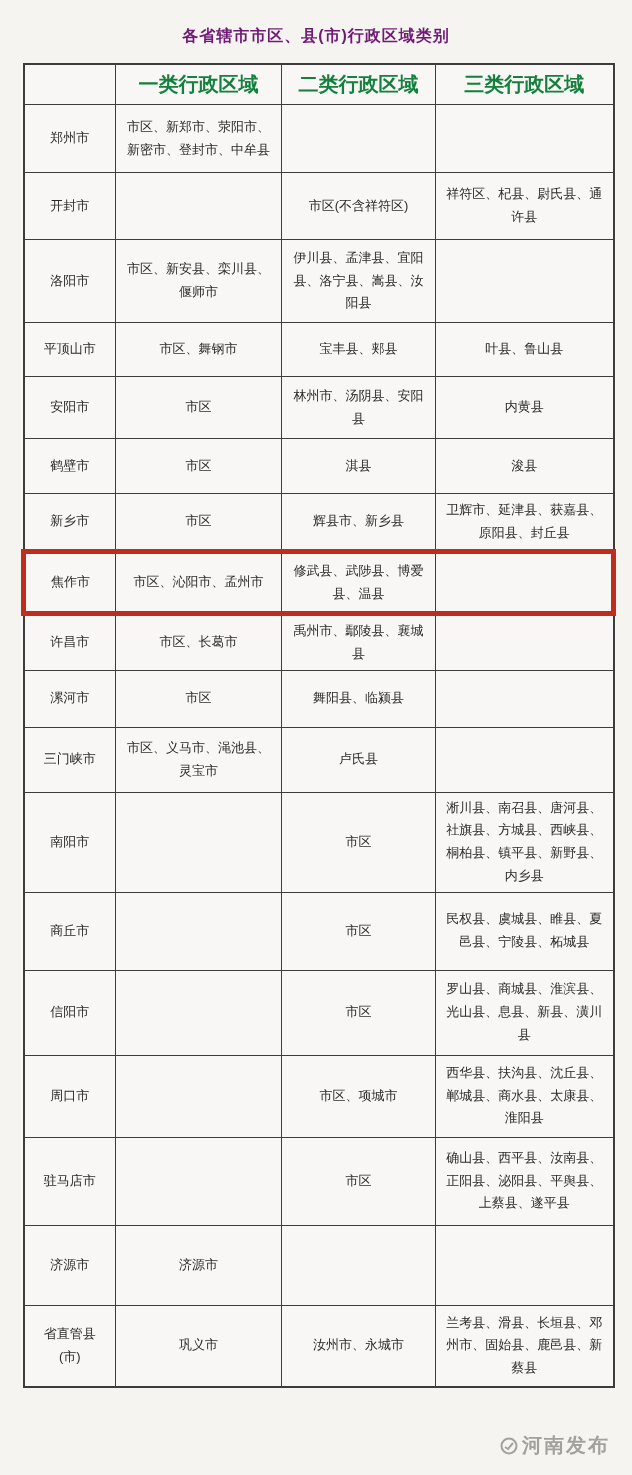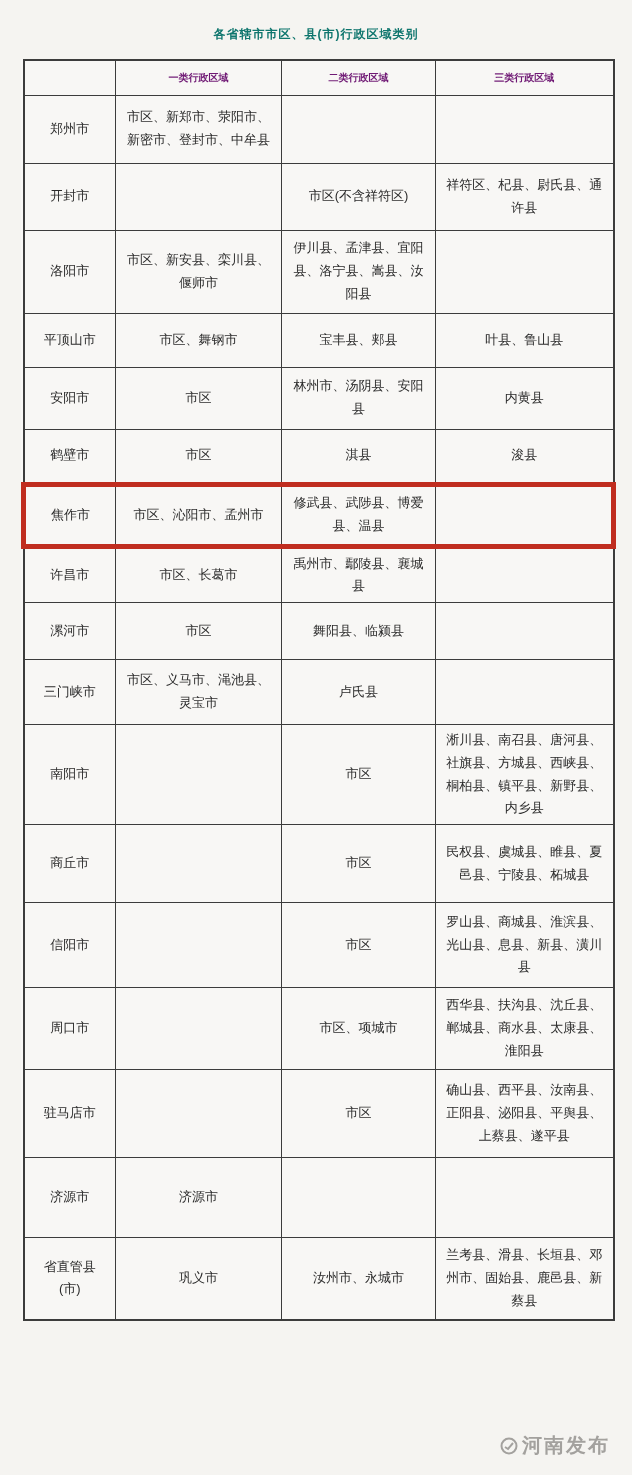--- a/index.html
+++ b/index.html
@@ -8,23 +8,23 @@
   body {
     width: 632px; height: 1475px; position: relative;
     background: #f5f4f1;
     font-family: "Liberation Sans", "DejaVu Sans", sans-serif;
     color: var(--ink);
     overflow: hidden;
   }
   .page-title {
     padding-top: 26px;
     text-align: center;
-    font-size: 12px;
+    font-size: 16px;
     font-weight: bold;
-    color: #0f766e;
+    color: #701a75;
     letter-spacing: 1px;
   }
   .table-wrap { margin: 16px auto 0 auto; width: 590px; }
   table.region-table {
     width: 590px;
     border-collapse: collapse;
     table-layout: fixed;
     background: #f8f7f5;
   }
   table.region-table col.c0 { width: 92px; }
@@ -37,24 +37,24 @@
     vertical-align: middle;
     padding: 4px 9px;
     font-size: 13px;
     line-height: 1.75;
     color: var(--ink);
     word-break: break-all;
   }
   table.region-table { border: 2px solid var(--line); }
   table.region-table th {
     height: 35px;
-    font-size: 10px;
+    font-size: 20px;
     font-weight: bold;
     padding: 2px 4px;
-    color: #701a75;
+    color: #15803d;
   }
   tr.highlighted td {
     border-top: 5px solid var(--red);
     border-bottom: 5px solid var(--red);
   }
   tr.highlighted td:first-child { border-left: 5px solid var(--red); }
   tr.highlighted td:last-child  { border-right: 5px solid var(--red); }
   .watermark {
     position: absolute;
     right: 22px;
@@ -125,20 +125,26 @@
           <td>市区</td>
           <td>林州市、汤阴县、安阳县</td>
           <td>内黄县</td>
         </tr>
         <tr style="height: 55px;">
           <td>鹤壁市</td>
           <td>市区</td>
           <td>淇县</td>
           <td>浚县</td>
         </tr>
+        <tr style="height: 58px;">
+          <td>新乡市</td>
+          <td>市区</td>
+          <td>辉县市、新乡县</td>
+          <td>卫辉市、延津县、获嘉县、原阳县、封丘县</td>
+        </tr>
         <tr class="highlighted" style="height: 62px;">
           <td>焦作市</td>
           <td>市区、沁阳市、孟州市</td>
           <td>修武县、武陟县、博爱县、温县</td>
           <td></td>
         </tr>
         <tr style="height: 55px;">
           <td>许昌市</td>
           <td>市区、长葛市</td>
           <td>禹州市、鄢陵县、襄城县</td>

